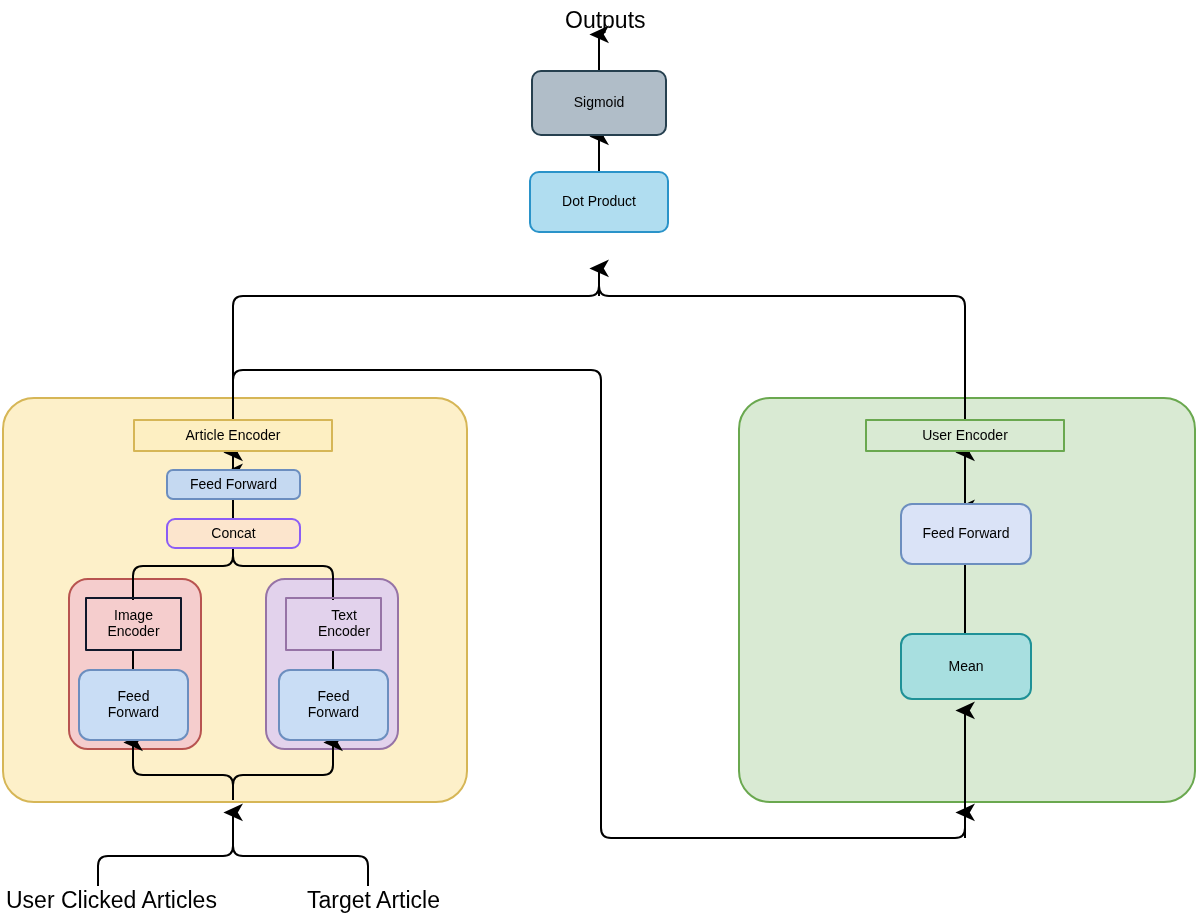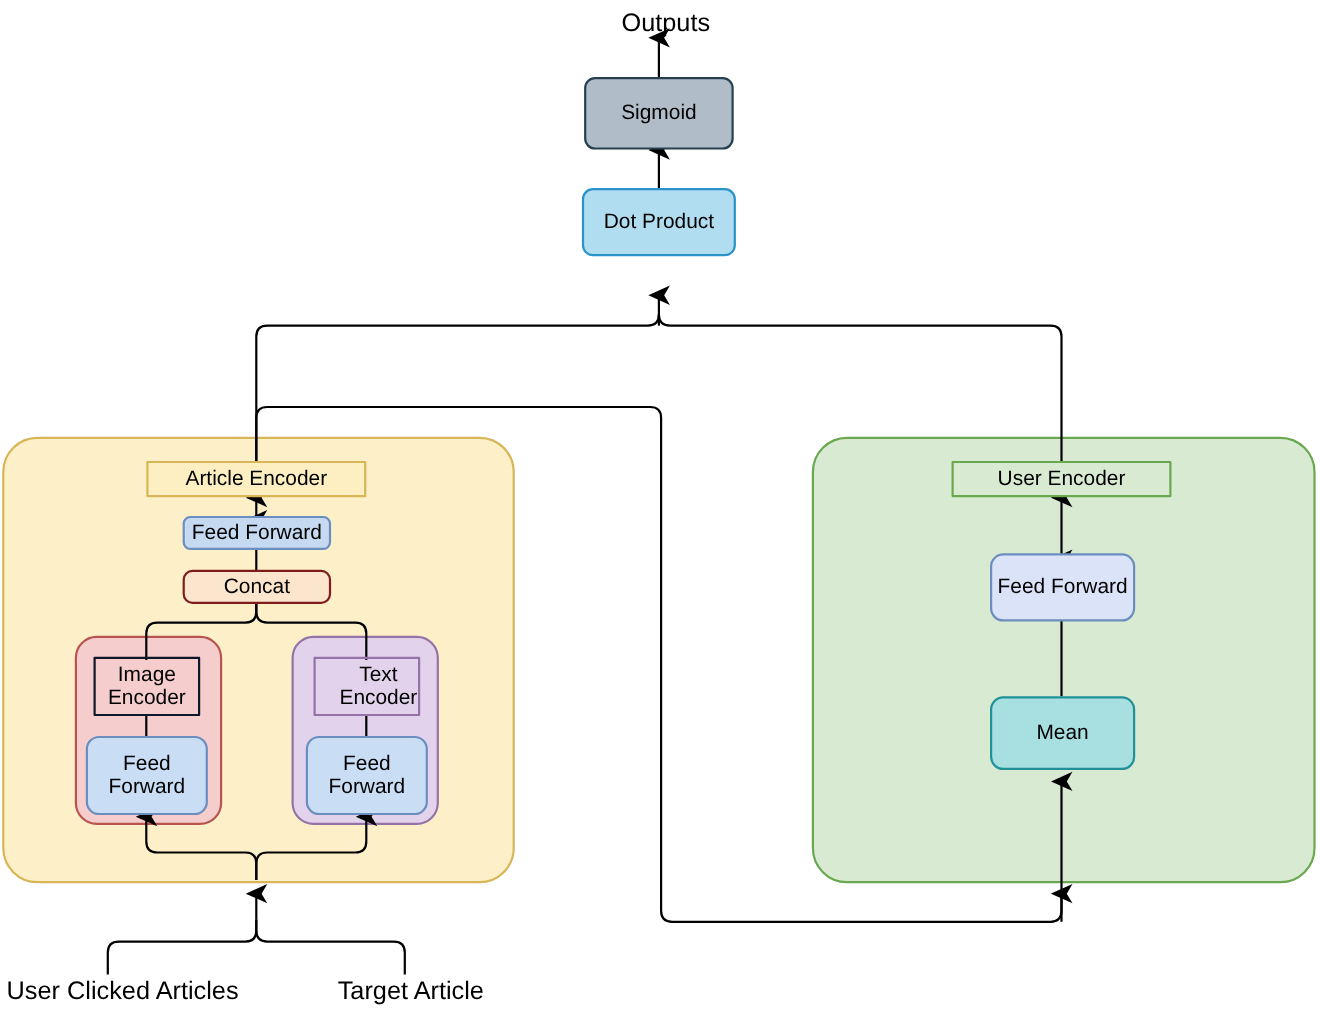--- a/index.html
+++ b/index.html
@@ -28,21 +28,21 @@
     pointer-events: none;
   }
   .node {
     position: absolute;
     box-sizing: border-box;
     display: flex;
     align-items: center;
     justify-content: center;
     text-align: center;
     color: #000000;
-    font-size: 19px;
+    font-size: 14px;
     line-height: 1.13;
     white-space: pre-line;
   }
   .container-box {
     position: absolute;
     box-sizing: border-box;
     border-radius: 32px;
     border-width: 2px;
     border-style: solid;
   }
@@ -83,21 +83,21 @@
     border: 2px solid #6c8ebf;
     border-radius: 12px;
   }
   .ff-lav {
     background: #dae3f7;
     border: 2px solid #6c8ebf;
     border-radius: 12px;
   }
   .concat {
     background: #fce5cd;
-    border: 2px solid #7f1d1d;
+    border: 2px solid #8b5cf6;
     border-radius: 9px;
   }
   .mean {
     background: #a8dfe0;
     border: 2px solid #1f9197;
     border-radius: 12px;
   }
   .img-enc-label {
     background: transparent;
     border: 2px solid #0f172a;

